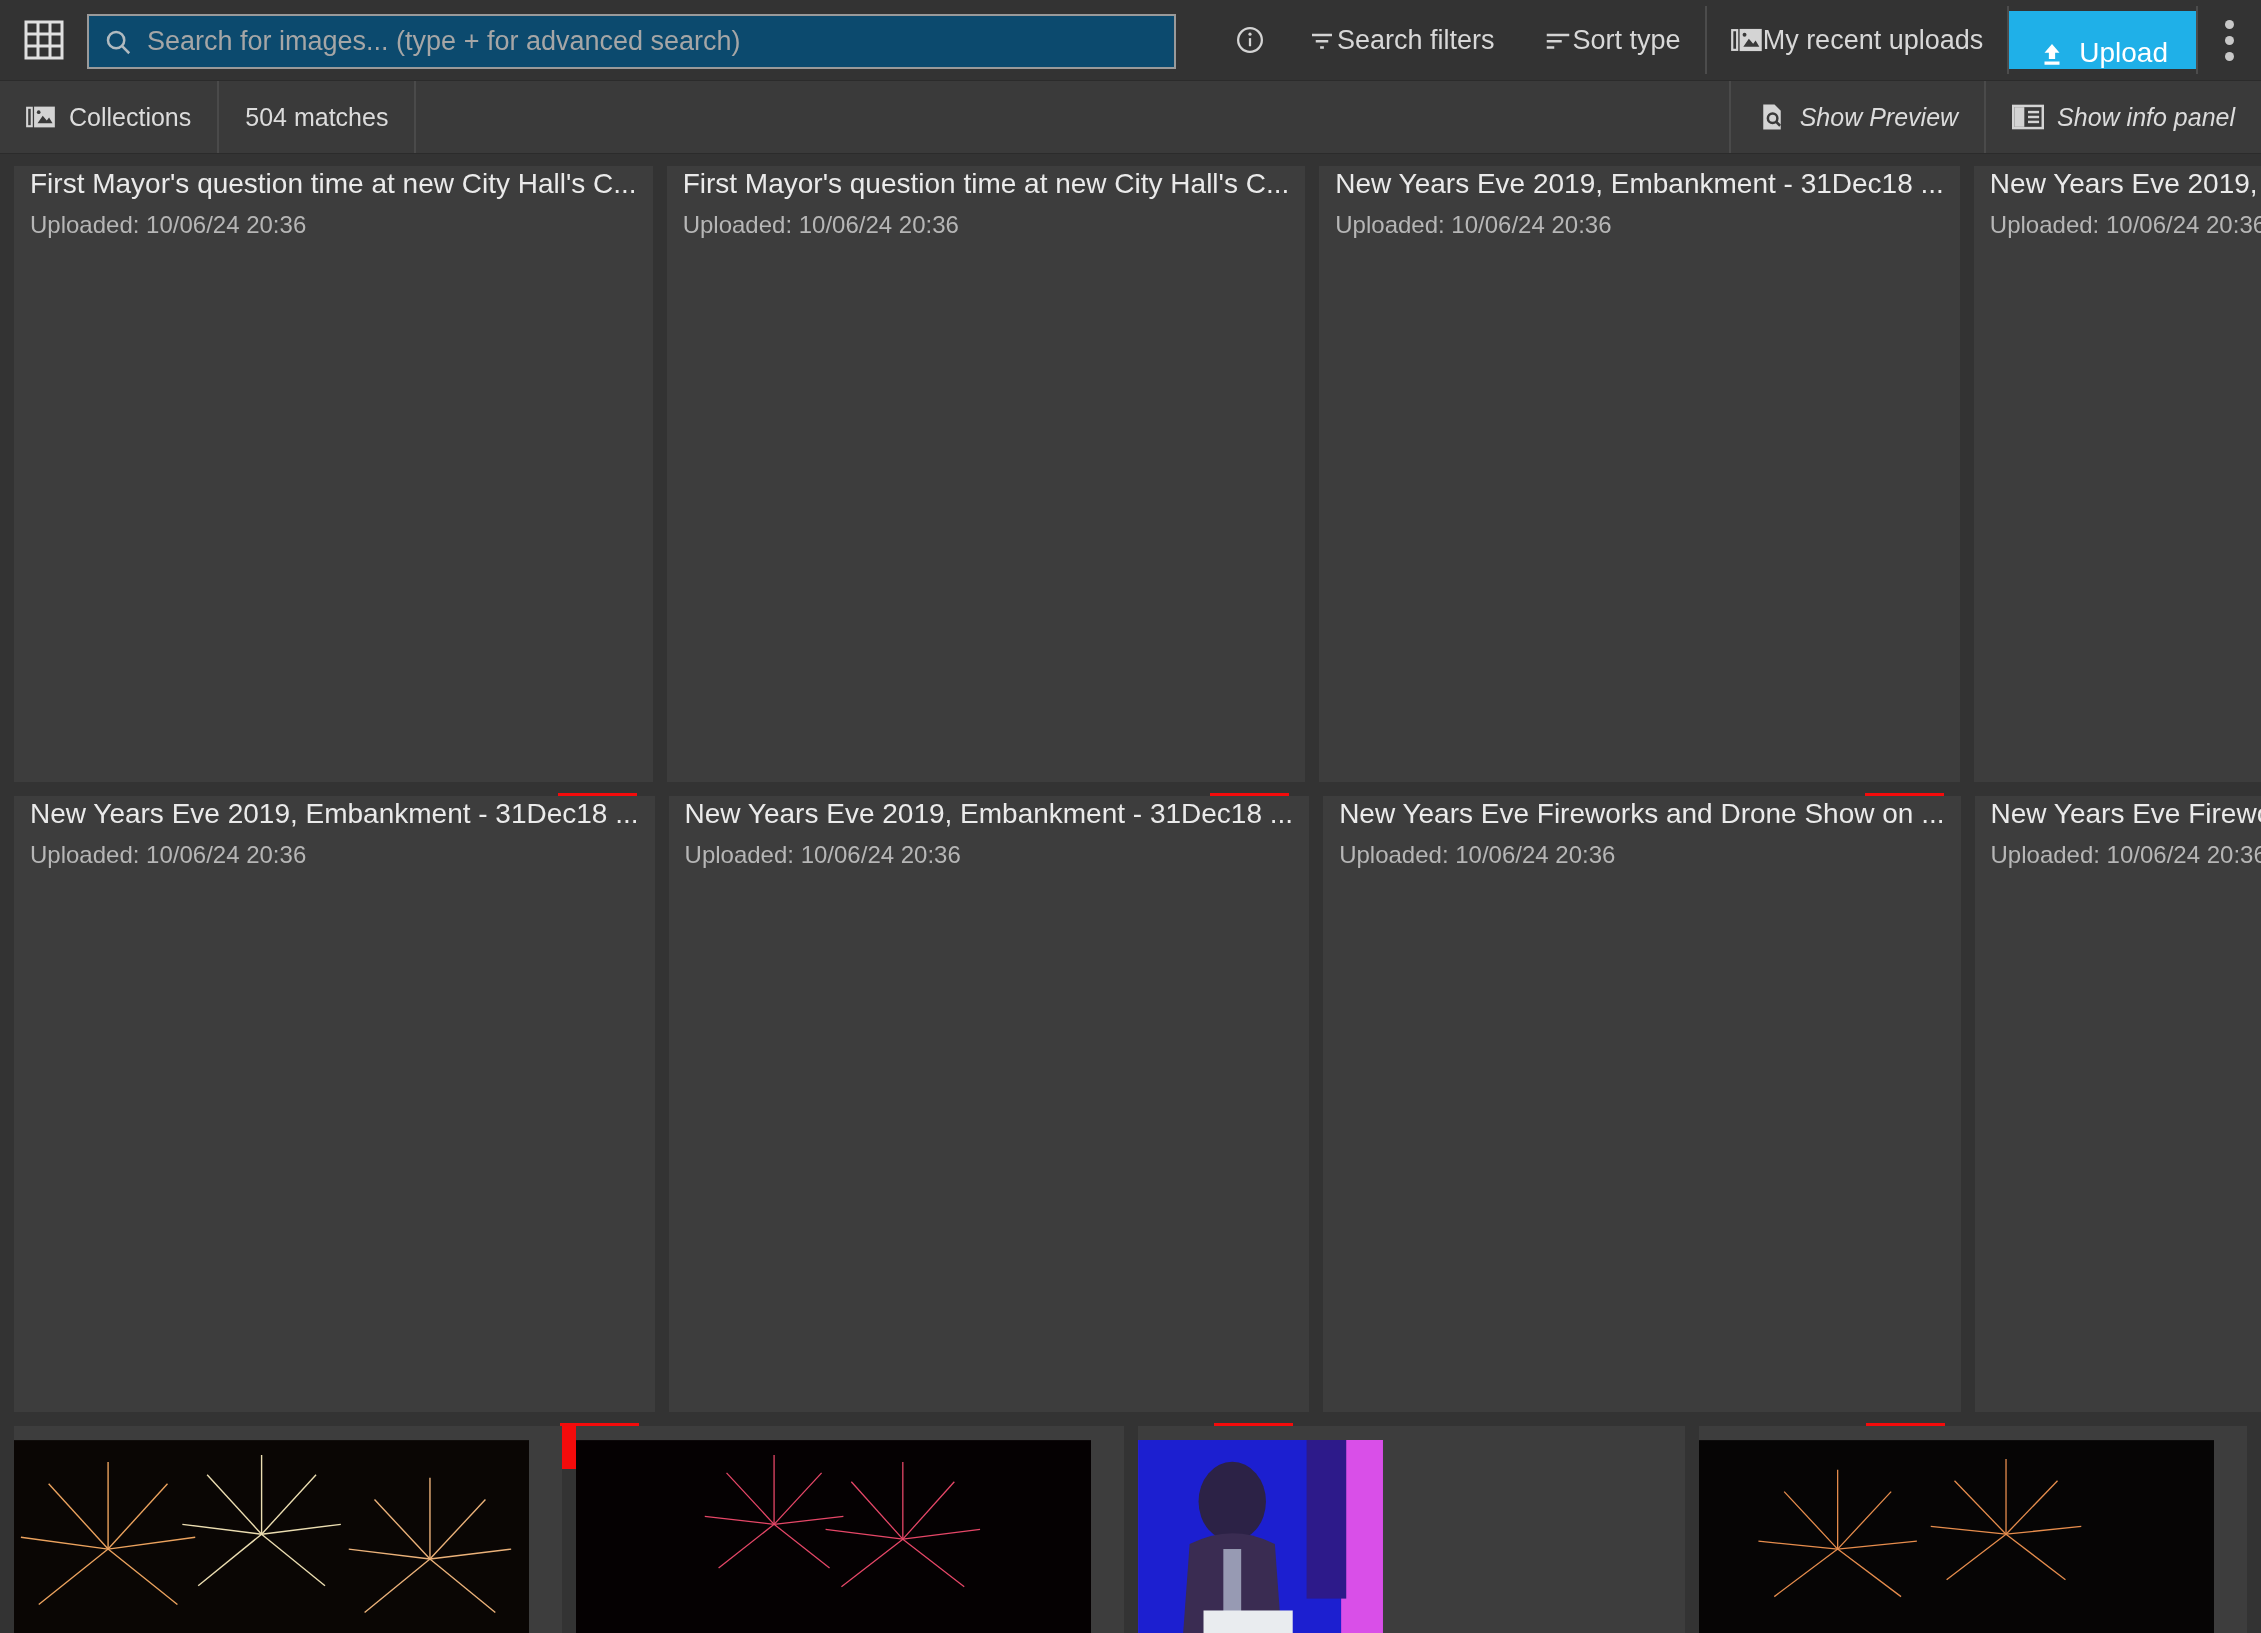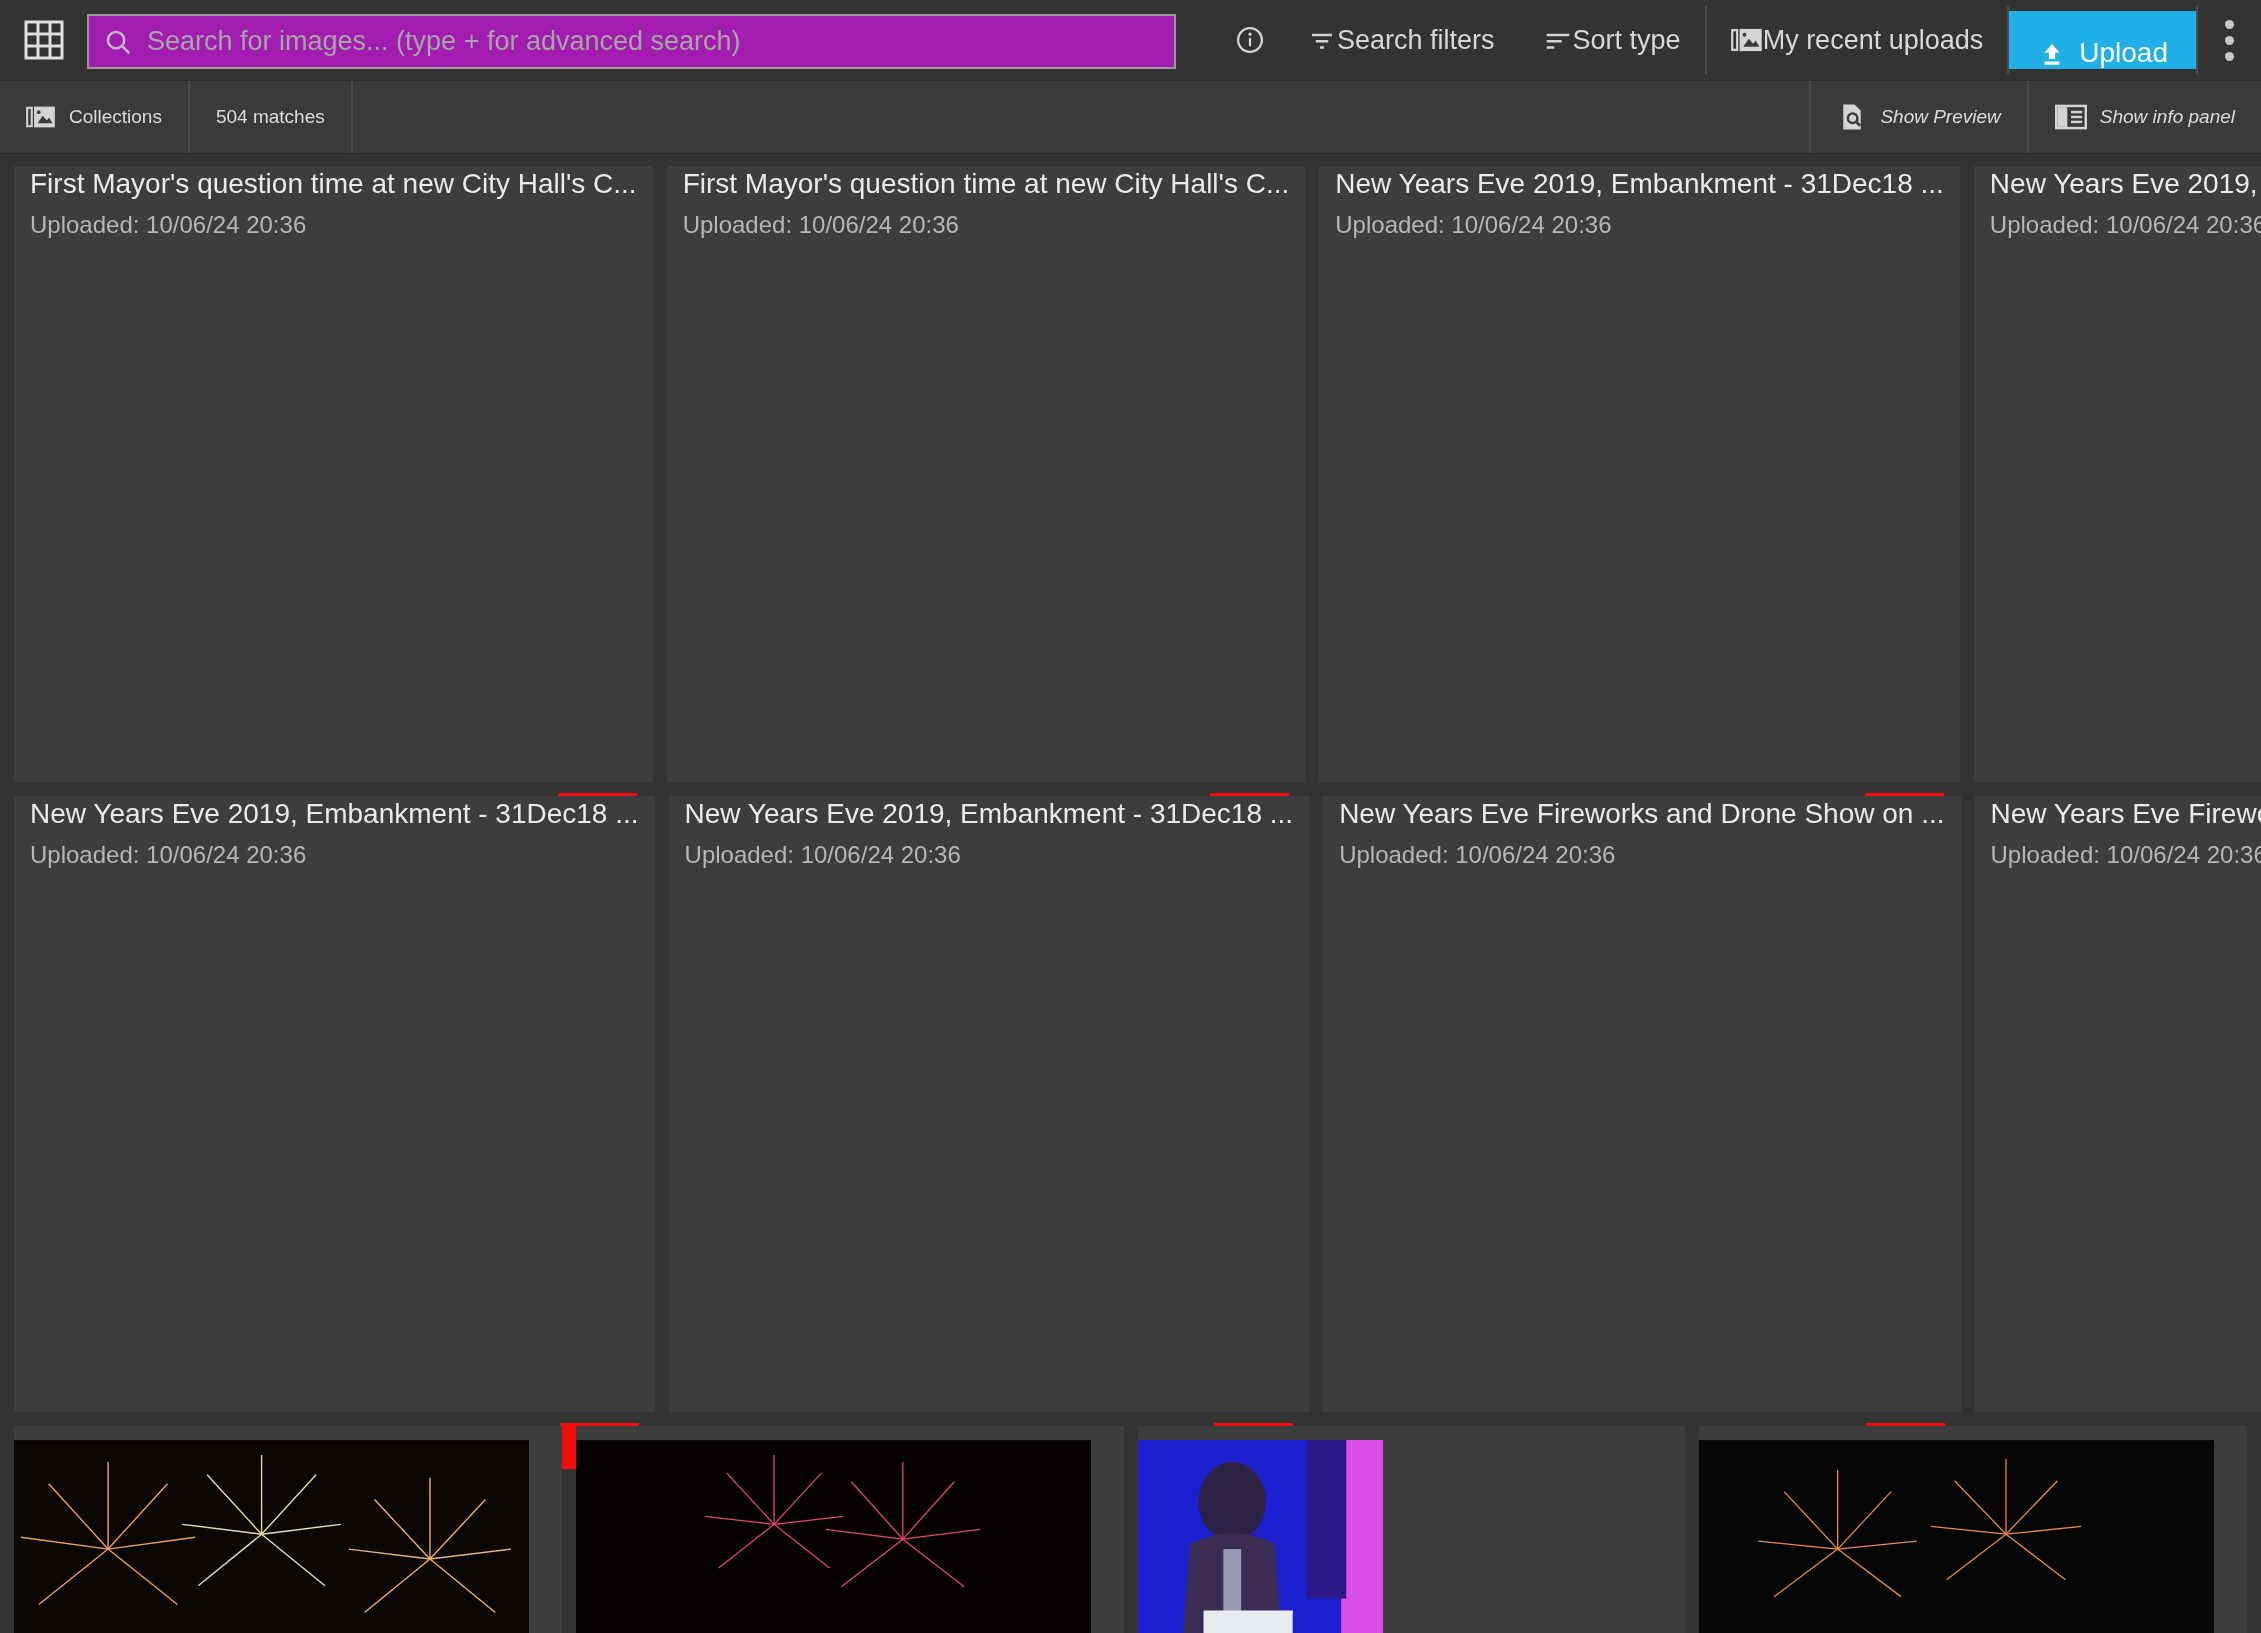--- a/index.html
+++ b/index.html
@@ -23,21 +23,21 @@
     width: 87px;
     display: flex; align-items: center; justify-content: center;
     cursor: pointer;
   }
   .grid-icon { display: block; }
 
   .search-wrap {
     flex: 0 0 1089px;
     display: flex; align-items: center;
     margin: 14px 0 14px 0;
-    background: #a21caf;
+    background: #0c4a6e;
     border: 2px solid #9a9a9a;
     padding: 0 14px;
     height: 55px;
     cursor: text;
   }
   .search-icon { flex: 0 0 auto; margin-right: 14px; opacity: .85; }
   .search-input {
     flex: 1;
     background: transparent;
     border: none; outline: none;
@@ -85,21 +85,21 @@
   .subbar {
     height: 73px;
     background: #3a3a3a;
     display: flex; align-items: stretch;
     border-bottom: 1px solid #2b2b2b;
   }
   .sb-item {
     display: flex; align-items: center; gap: 13px;
     padding: 0 26px;
     color: #dcdcdc;
-    font-size: 19px;
+    font-size: 25px;
     cursor: pointer;
     border-right: 2px solid #4a4a4a;
     white-space: nowrap;
     text-align: right;
   }
   .sb-item.leftborder { border-left: 2px solid #4a4a4a; border-right: none; font-style: italic; }
   .sb-fill { flex: 1 1 auto; }
 
   
   .results {

